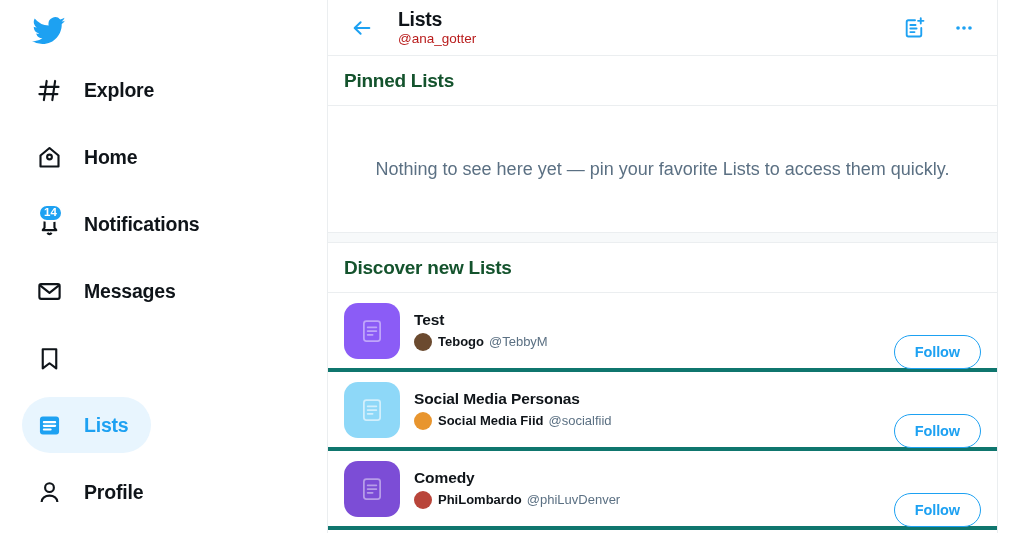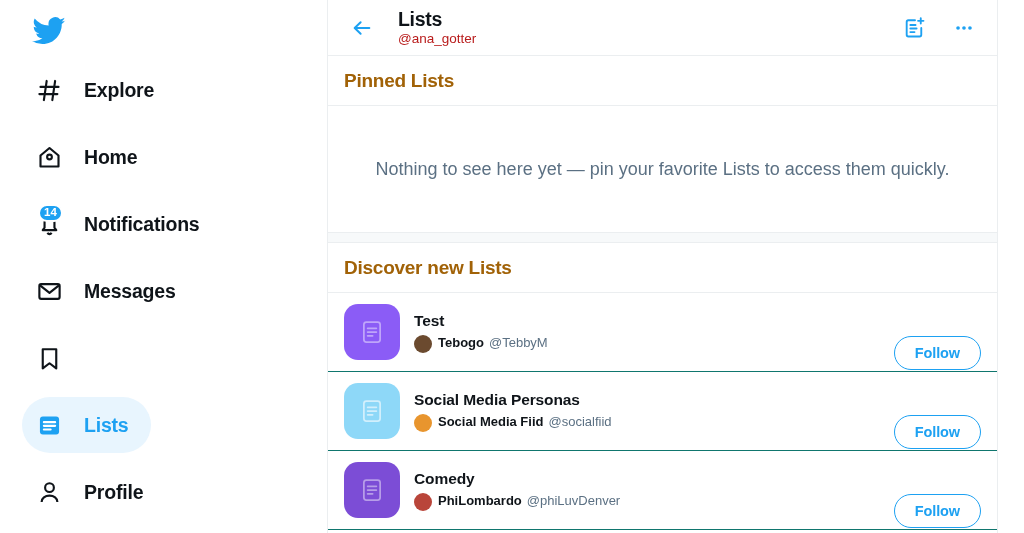--- a/index.html
+++ b/index.html
@@ -90,21 +90,21 @@
   }
   .header-sub { font-size: 13.5px; color: #b91c1c; line-height: 1.3; }
   .header-actions { display: flex; align-items: center; gap: 16px; }
   .header-action {
     width: 34px; height: 34px;
     display: flex; align-items: center; justify-content: center;
     border-radius: 9999px; cursor: pointer;
   }
 
   .section-title {
-    font-size: 19px; font-weight: bold; color: #a16207;
+    font-size: 19px; font-weight: bold; color: #14532d;
     padding: 14px 16px 13px 16px;
     border-bottom: 1px solid #ebeef0;
     letter-spacing: -0.25px;
   }
   .empty-state {
     height: 126px;
     display: flex; align-items: center; justify-content: center;
     color: #5b7083; font-size: 18px;
     padding: 0 24px; text-align: center;
   }
@@ -113,21 +113,21 @@
     background: #f7f9fa;
     border-top: 1px solid #ebeef0;
     border-bottom: 1px solid #ebeef0;
   }
 
   
   .list-row {
     display: flex; align-items: center;
     padding: 12px 16px;
     height: 79px;
-    border-bottom: 1px solid #0f766e;
+    border-bottom: 4px solid #0f766e;
     cursor: pointer;
   }
   .list-thumb {
     width: 56px; height: 56px;
     border-radius: 14px;
     flex: 0 0 56px;
     display: flex; align-items: center; justify-content: center;
   }
   .list-info { margin-left: 14px; flex: 1 1 auto; min-width: 0; }
   .list-name {

